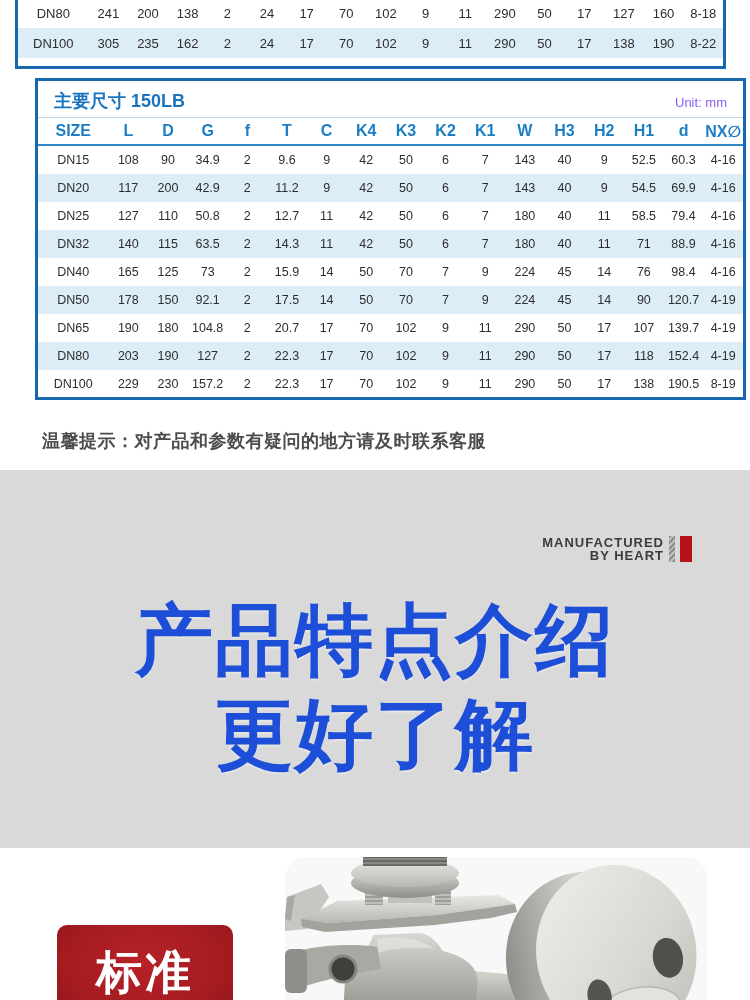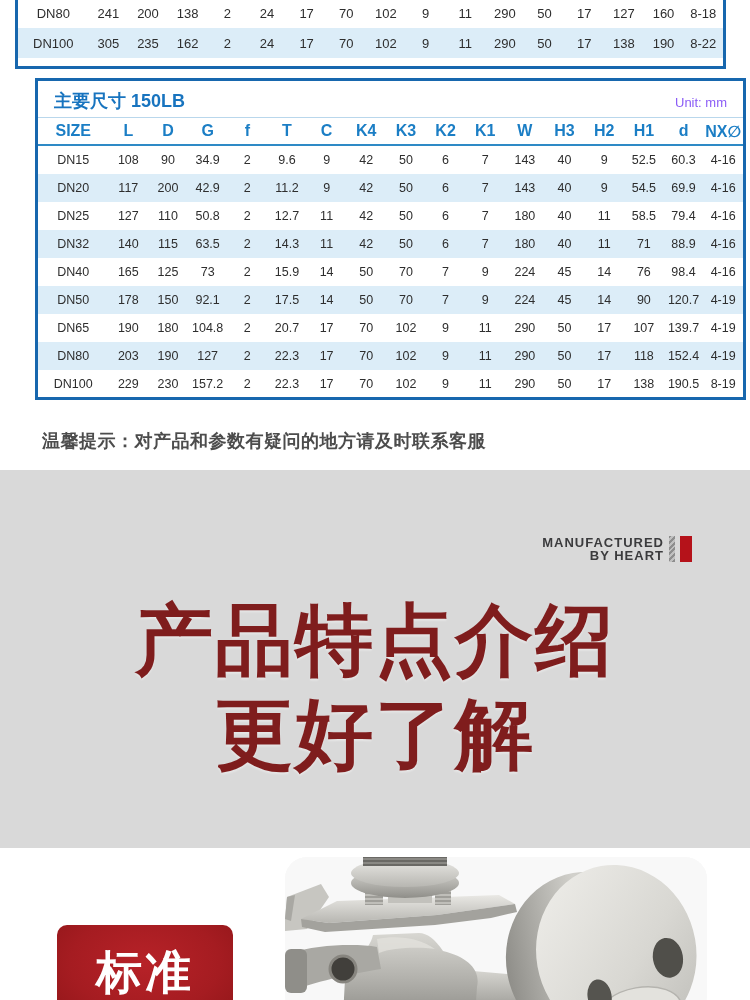--- a/index.html
+++ b/index.html
@@ -53,21 +53,21 @@
     display:flex; flex-direction:column; align-items:flex-end; gap:1px;
     color:#3b3b3d; font-size:13px; font-weight:bold; letter-spacing:1px; line-height:12px;
   }
   .bar { display:block; }
   .bar-gray { width:6px; height:26px; background:repeating-linear-gradient(135deg,#8e8e8e 0 2px,#c0c0c0 2px 4px); }
   .bar-red  { width:12px; height:26px; background:#b5121a; }
 
   .hero-heading {
     position:absolute; top:124px; left:0; width:100%; margin:0;
     text-align:center; font-size:78px; line-height:1.2; font-weight:900;
-    color:#7f1d1d; letter-spacing:2px;
+    color:#1d4ed8; letter-spacing:2px;
     text-shadow:0 2px 2px rgba(255,255,255,0.35);
   }
   .hero-heading span { display:block; }
 
   .photo-panel {
     position:absolute; left:285px; top:387px; width:422px; height:160px;
     background:#f8f8f8; border-radius:22px; overflow:hidden;
   }
 
   .standard-badge {

